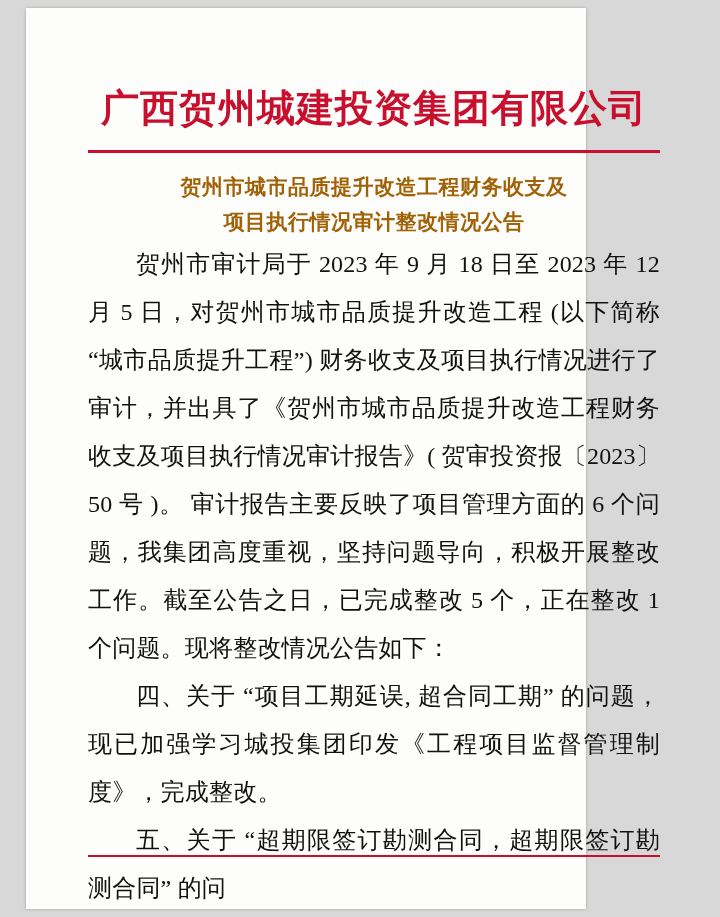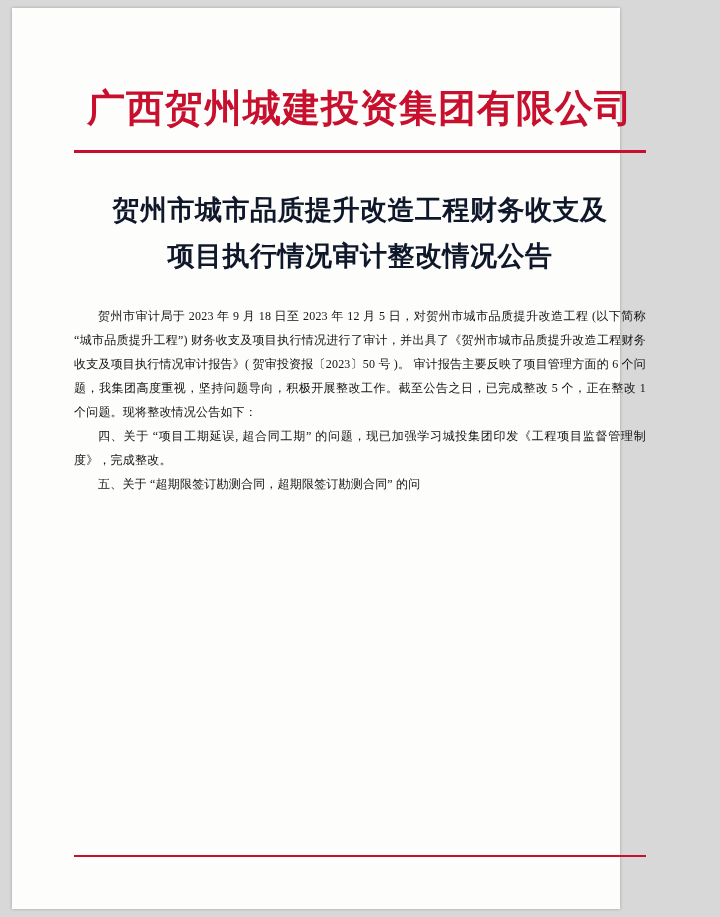--- a/index.html
+++ b/index.html
@@ -8,23 +8,23 @@
   }
   body {
     width: 720px;
     height: 917px;
     background: #d8d8d8;
     font-family: "Liberation Serif", "DejaVu Serif", serif;
     overflow: hidden;
   }
   .page {
     position: absolute;
-    left: 12px;
+    left: 26px;
     top: 8px;
-    width: 608px;
+    width: 560px;
     height: 901px;
     background: #fdfdfb;
     box-shadow: 0 0 3px rgba(0,0,0,0.25);
     box-sizing: border-box;
   }
   .inner {
     position: absolute;
     left: 62px;
     top: 0;
     width: 572px;
@@ -50,32 +50,31 @@
   }
   .rule-bottom {
     position: absolute;
     left: 0;
     bottom: 52px;
     width: 572px;
     height: 2px;
     background: #c8102e;
   }
   .doc-title {
-    margin-top: 34px;
+    margin-top: 16px;
     text-align: center;
     font-family: "DejaVu Serif", "Liberation Serif", serif;
     font-weight: bold;
-    font-size: 27px;
+    font-size: 21px;
     line-height: 1.7;
-    color: #0f172a;
+    color: #a16207;
     letter-spacing: 0.5px;
   }
   .body-text {
-    margin-top: 26px;
-    font-size: 12px;
+    font-size: 24px;
     line-height: 2.0;
     color: #111;
     text-align: justify;
     letter-spacing: 0.2px;
   }
   .para {
     text-indent: 2em;
     margin: 0;
   }
 </style>

